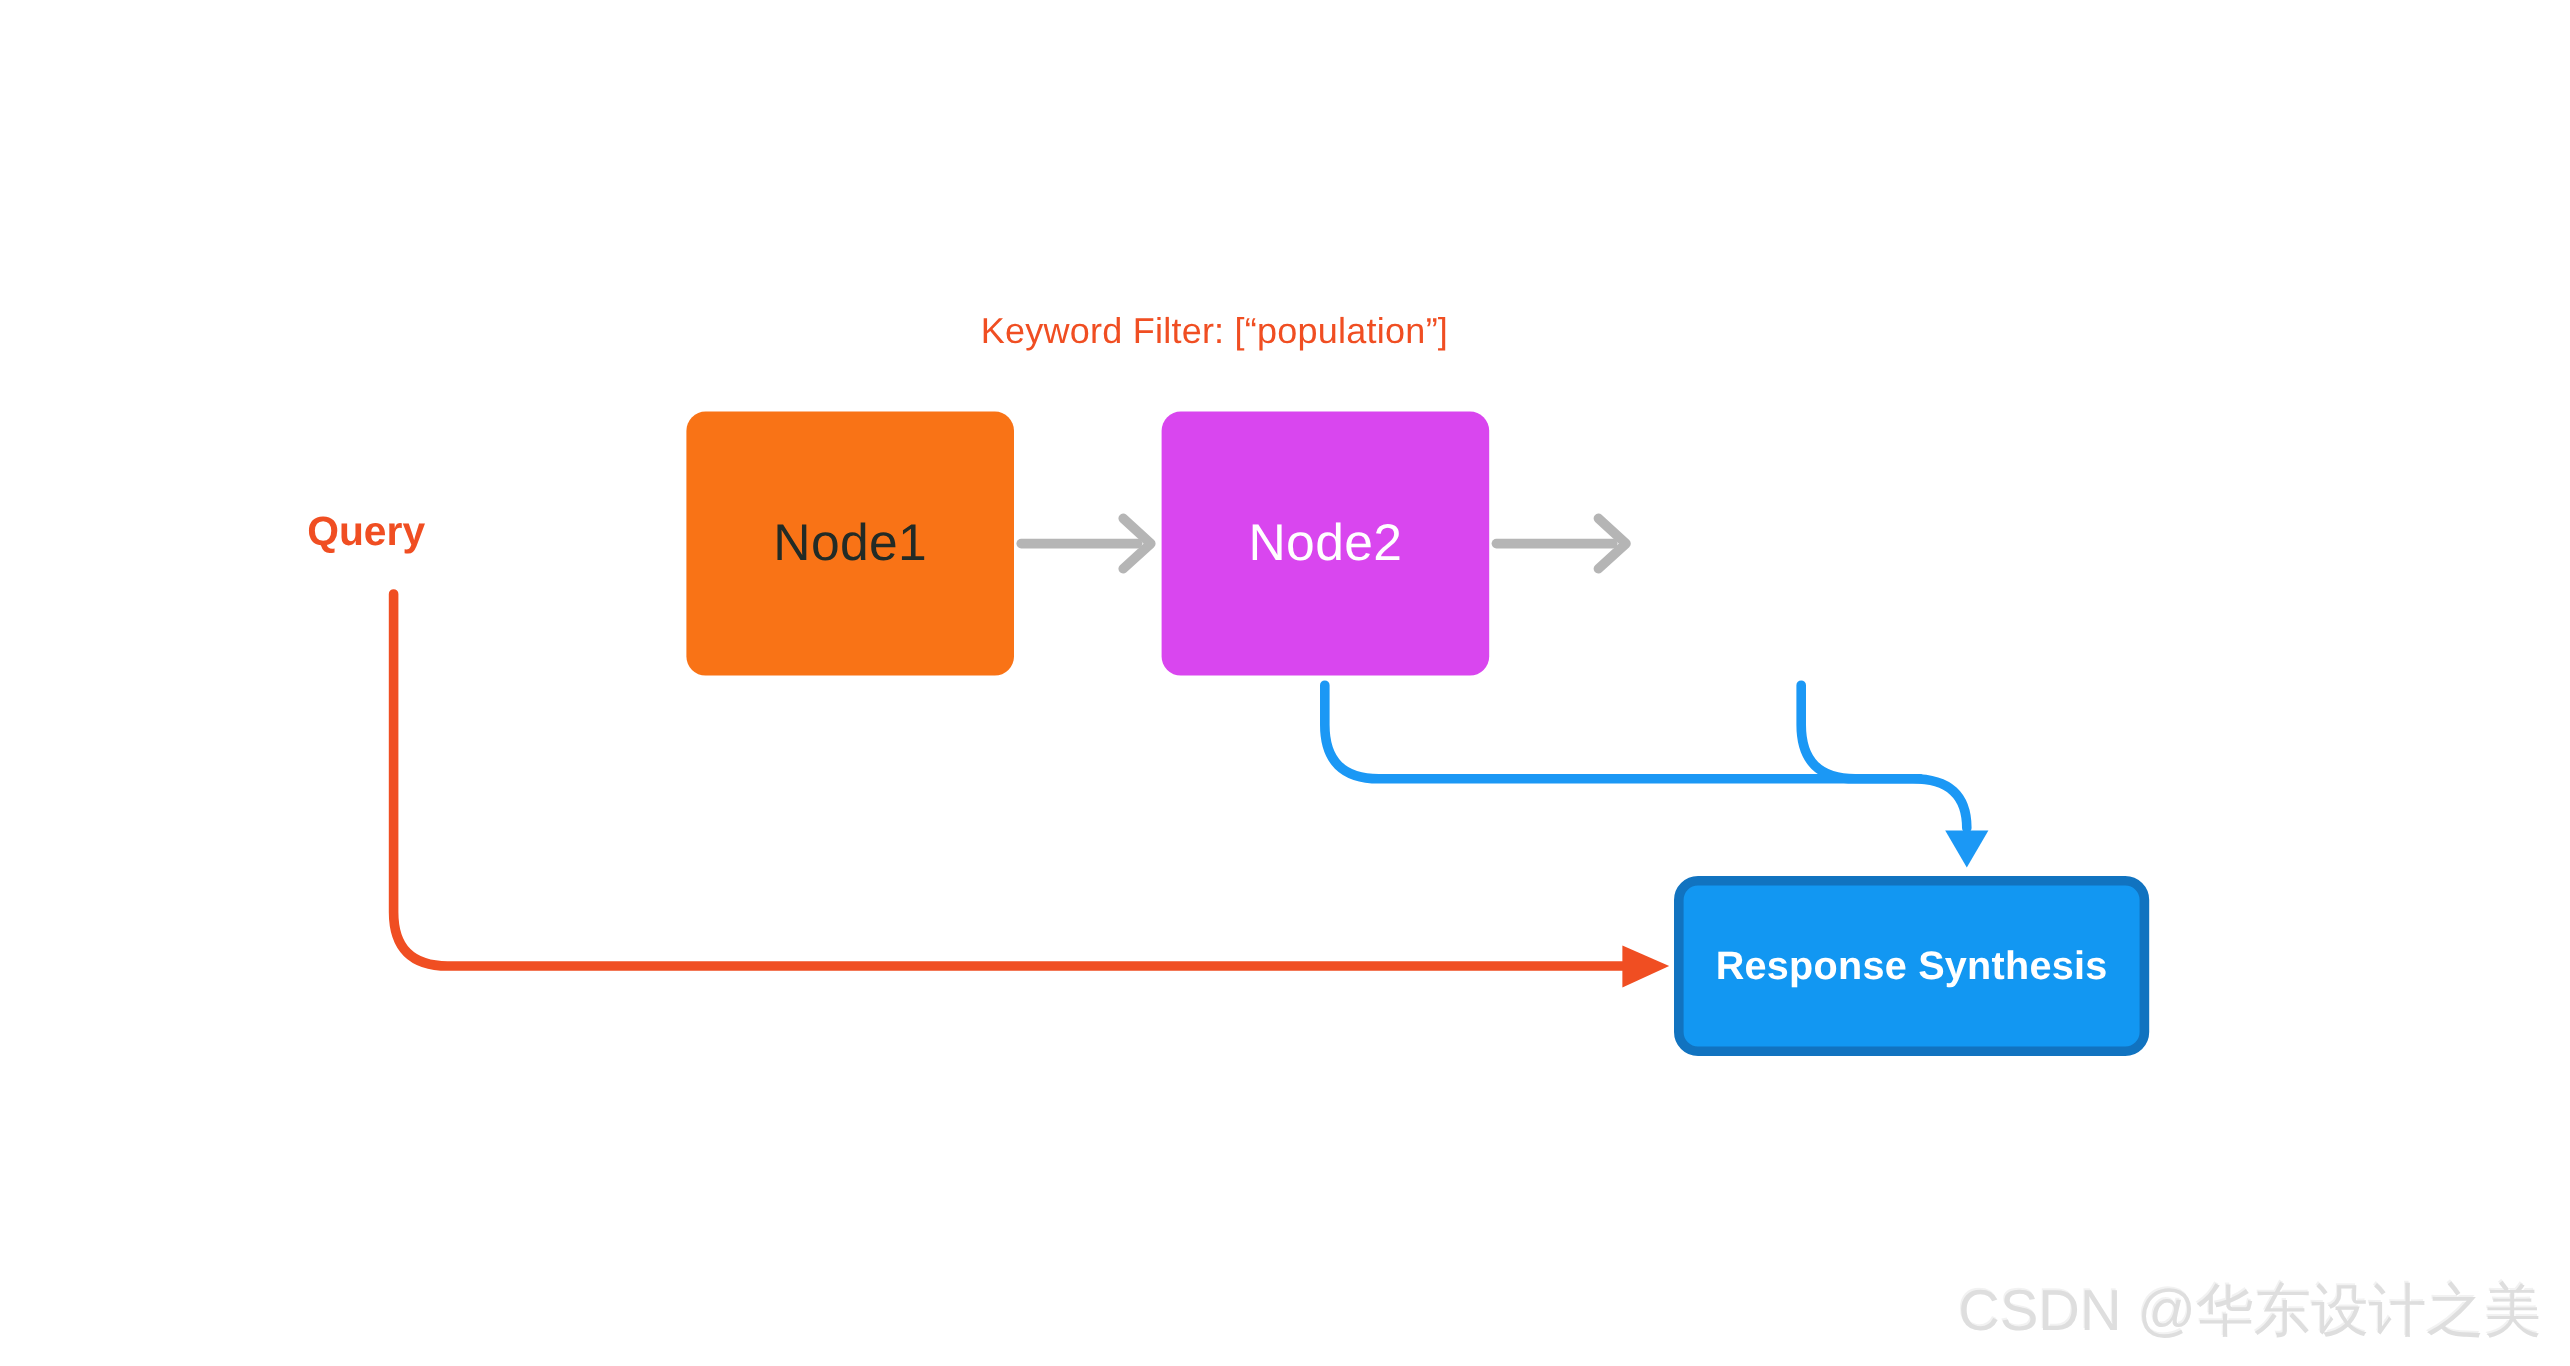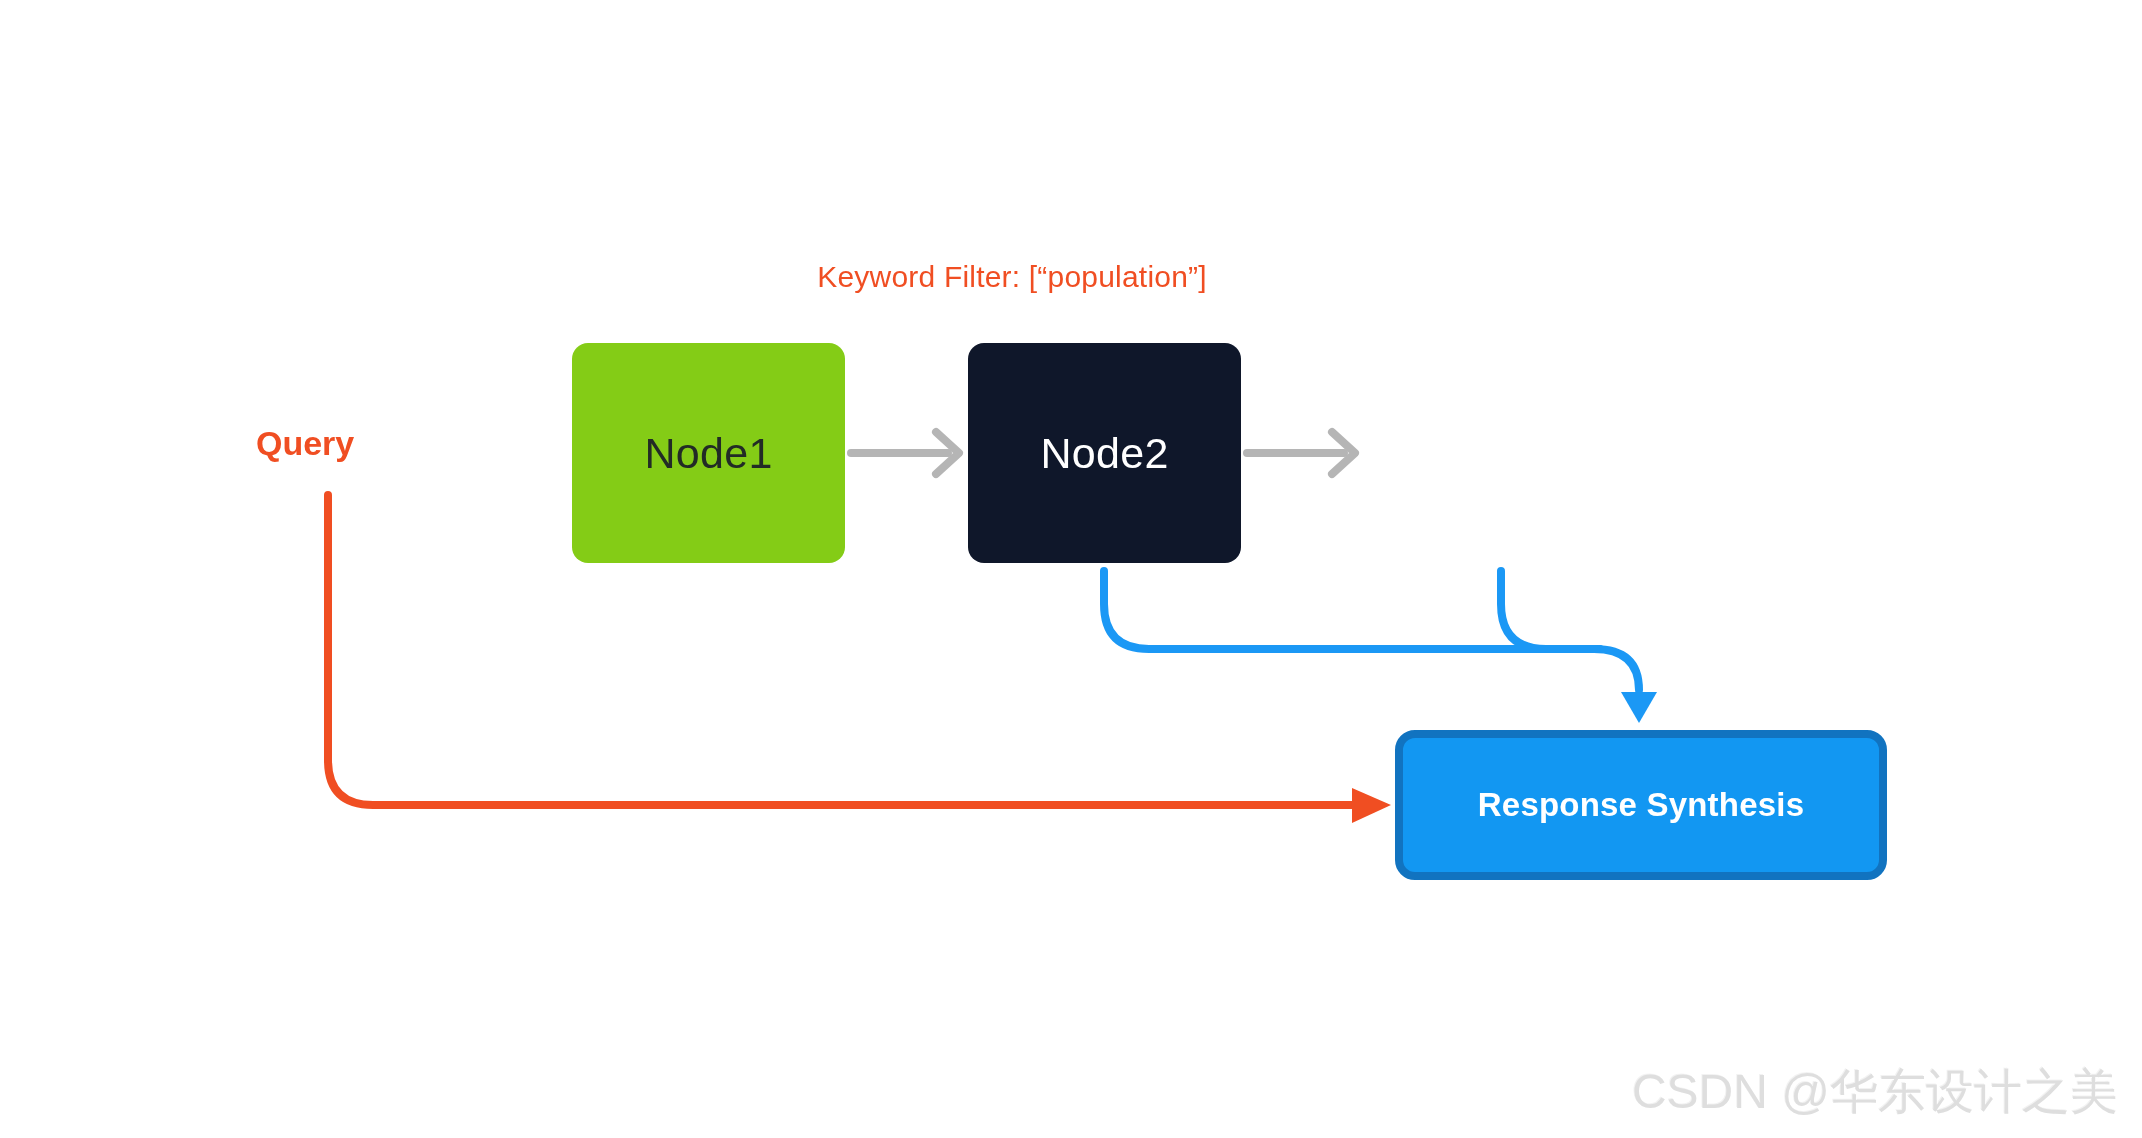--- a/index.html
+++ b/index.html
@@ -52,34 +52,34 @@
     border-radius: 16px;
     display: flex;
     align-items: center;
     justify-content: center;
     font-size: 43px;
     font-weight: 500;
     letter-spacing: 0.3px;
   }
   .node--light {
     left: 572px;
-    background: #84cc16;
+    background: #f97316;
     color: #222B26;
   }
   .node--dark {
-    background: #0f172a;
+    background: #d946ef;
     color: #ffffff;
   }
   .node2 { left: 968px; }
   .node3 { left: 1364px; }
   .response-box {
     position: absolute;
     left: 1395px;
     top: 730px;
-    width: 492px;
+    width: 396px;
     height: 150px;
     box-sizing: border-box;
     background: #1297F2;
     border: 8px solid #1173C0;
     border-radius: 20px;
     display: flex;
     align-items: center;
     justify-content: center;
     font-size: 33px;
     font-weight: bold;

